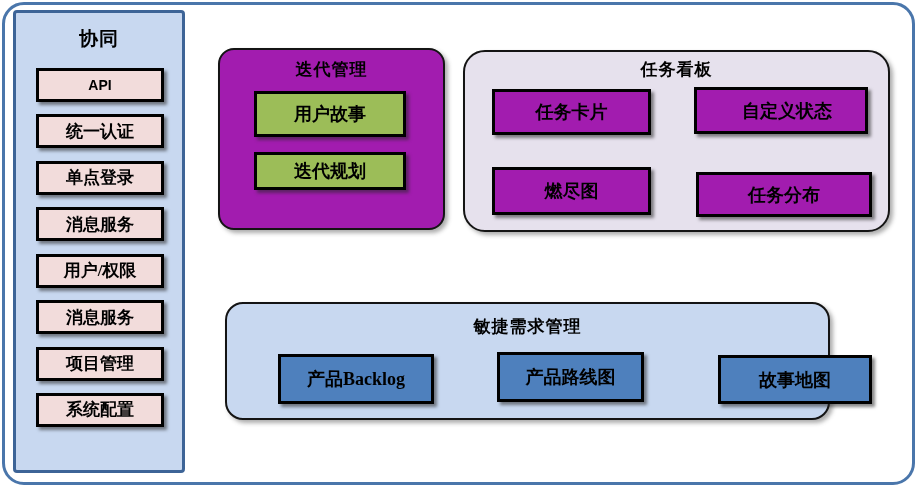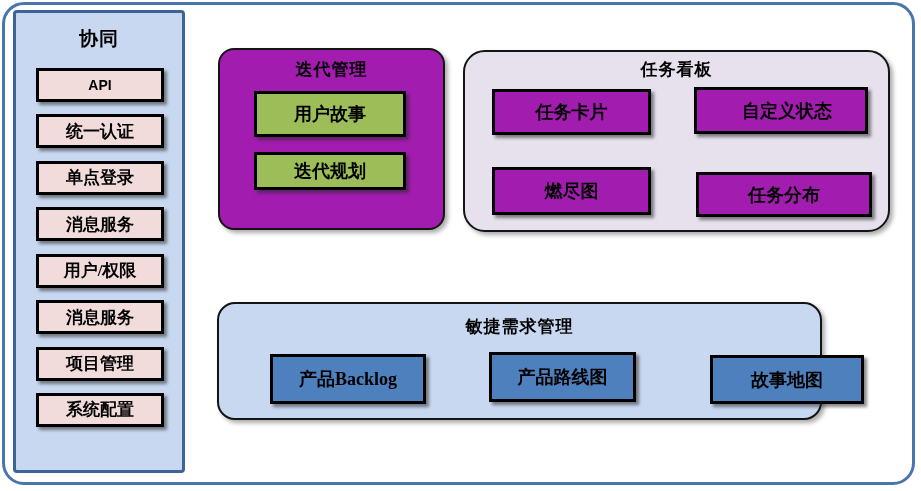--- a/index.html
+++ b/index.html
@@ -92,21 +92,21 @@
     width: 227px; height: 182px;
     background: #a21caf;
     border-radius: 16px;
   }
   .group-kanban {
     left: 463px; top: 50px;
     width: 427px; height: 182px;
     background: #e6e1ed;
   }
   .group-agile {
-    left: 217px; top: 302px;
+    left: 225px; top: 302px;
     width: 605px; height: 118px;
     background: #c8d8f0;
     border-radius: 18px;
   }
   
   .node {
     position: absolute;
     border: 3px solid #000;
     box-sizing: border-box;
     display: flex;

